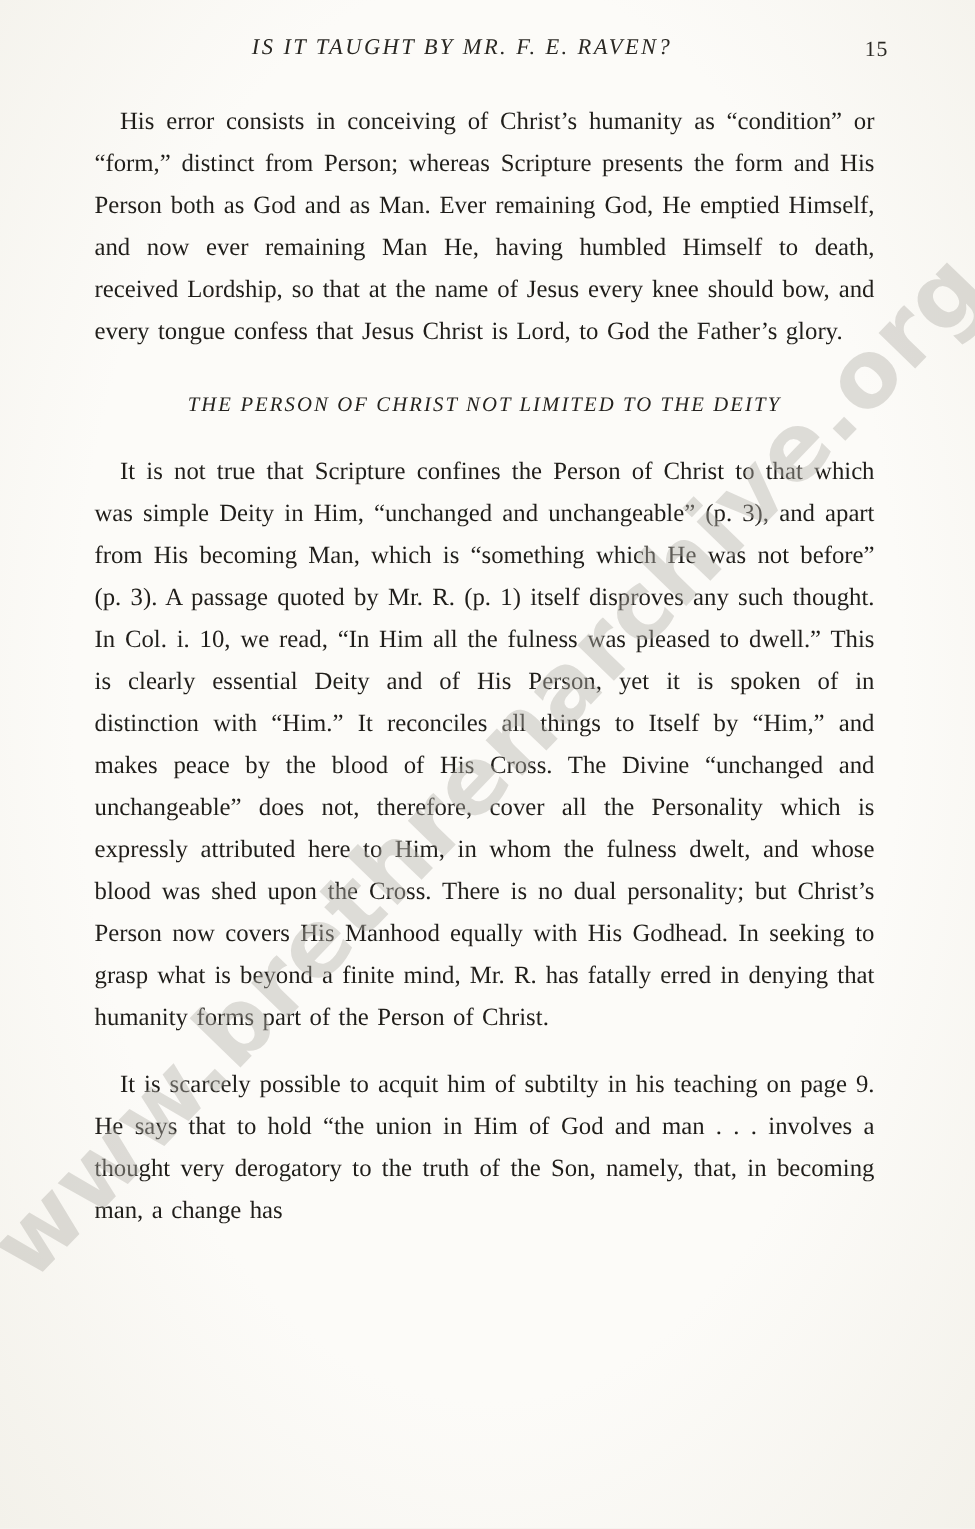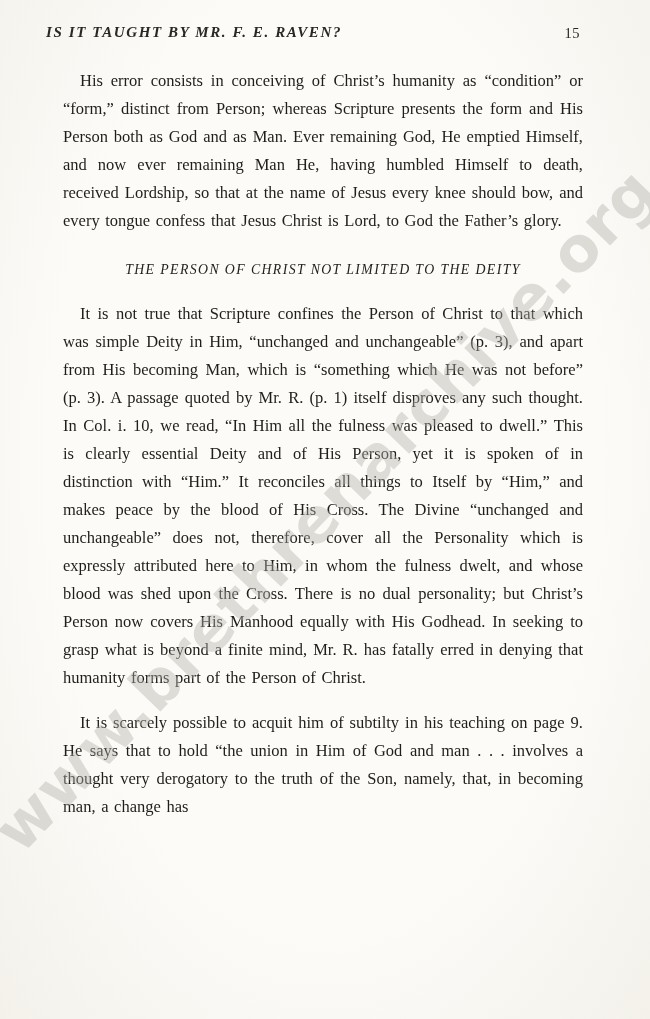--- a/index.html
+++ b/index.html
@@ -23,30 +23,30 @@
     padding: 24px 50px 0 46px;
     color: #1d1c1a;
   }
   .header {
     position: relative;
     height: 26px;
     margin-bottom: 14px;
   }
   .running-title {
     display: block;
+    text-align: center;
     font-style: italic;
     font-size: 15px;
     letter-spacing: 1.6px;
     color: #2a2823;
     padding-right: 30px;
-    font-weight: bold;
   }
   .page-number {
     position: absolute;
-    right: 20px;
+    right: 8px;
     top: 1px;
     font-size: 14.5px;
     color: #2a2823;
     letter-spacing: 0.5px;
   }
   .body-para {
     margin: 17px;
     font-size: 16.5px;
     line-height: 28px;
     text-align: justify;

